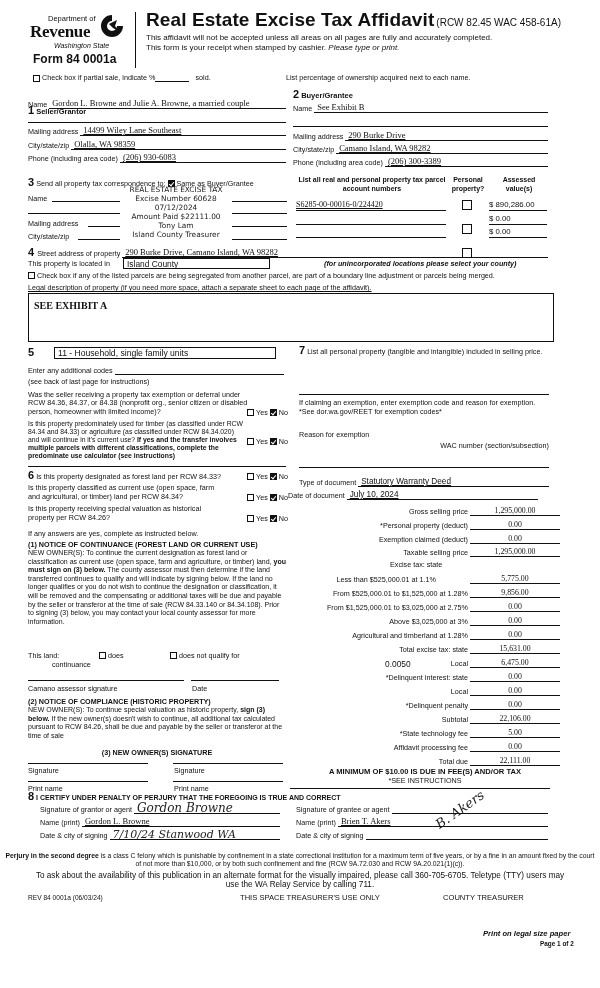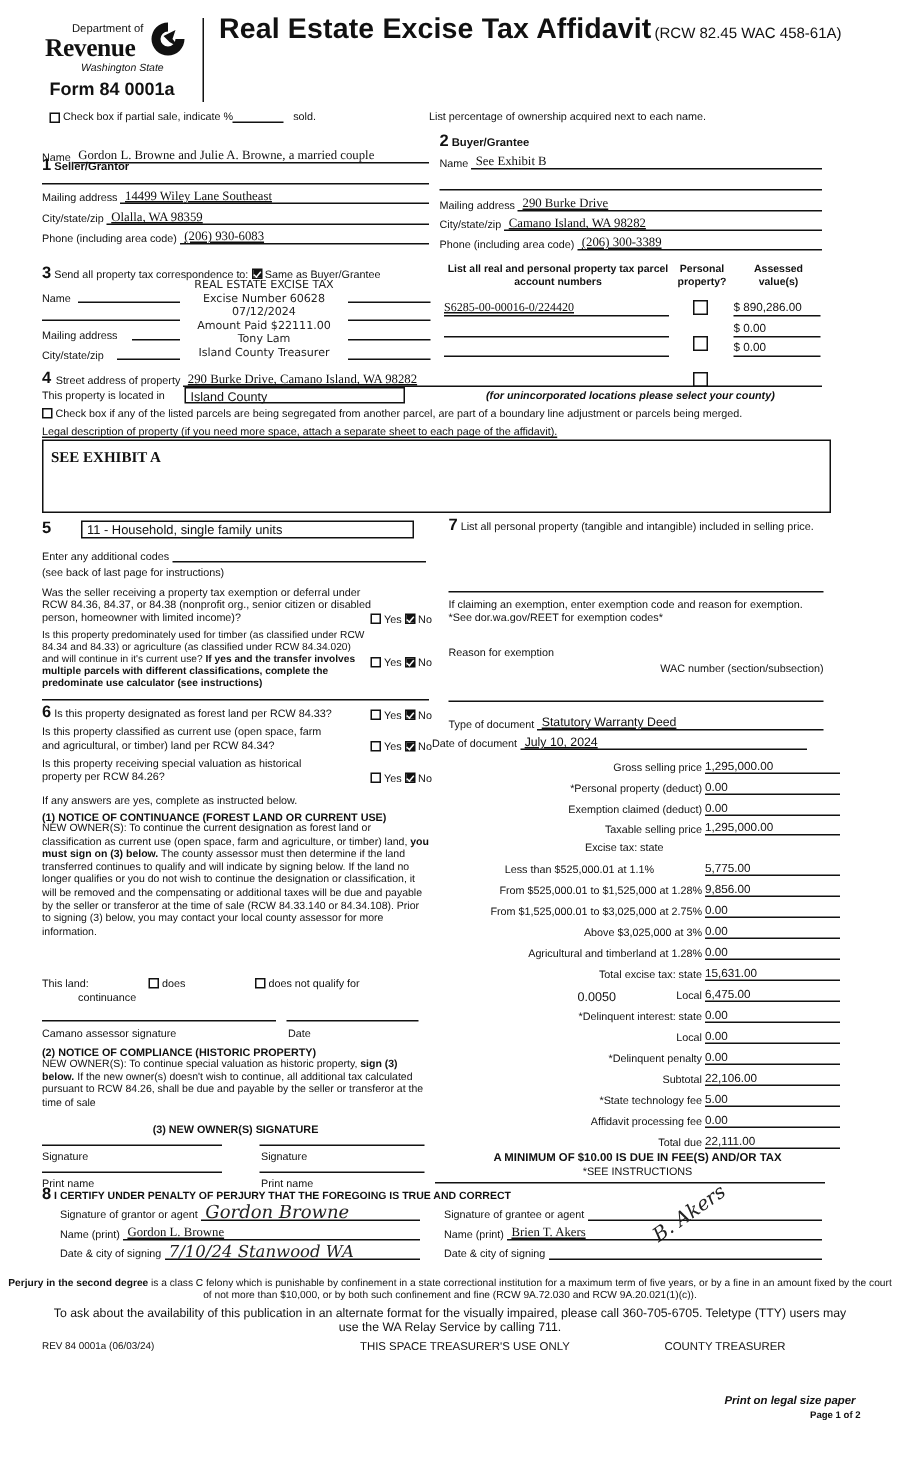--- a/index.html
+++ b/index.html
@@ -18,21 +18,21 @@
 .lbl{font-size:7.2px}
 .val{font-family:"Liberation Serif",serif;font-size:8.5px}
 .chk{display:inline-block;width:7px;height:7px;border:1px solid #111;vertical-align:-1px;margin-right:2px;position:relative}
 .chk.on::after{content:"";position:absolute;left:0;top:0;right:0;bottom:0;background:#111}
 .chk.on::before{content:"";position:absolute;left:1px;top:0px;width:2px;height:4px;border-right:1px solid #fff;border-bottom:1px solid #fff;transform:rotate(40deg);z-index:2}
 .row{position:absolute;display:flex;align-items:flex-end;white-space:nowrap}
 .fill{flex:1;border-bottom:1px solid #111;margin-left:2px;height:10px;position:relative}
 .fill span{position:absolute;left:3px;bottom:0px}
 .calc{position:absolute;left:290px;width:270px;display:flex;align-items:flex-end;white-space:nowrap;height:12px}
 .calc .l{flex:1;text-align:right;padding-right:2px}
-.calc .v{width:90px;border-bottom:1px solid #111;text-align:left;font-family:Liberation Sans, sans-serif;font-size:7.8px}
+.calc .v{width:90px;border-bottom:1px solid #111;text-align:center;font-family:Liberation Serif, serif;font-size:7.8px}
 .stamp{font-family:"DejaVu Sans",sans-serif;font-size:7.4px;text-align:center;line-height:9px;color:#222}
 .box{border:1px solid #111}
 .sig{font-family:"DejaVu Serif",serif;font-style:italic;color:#222}
 </style>
 </head>
 <body>
 
 <div class="abs" style="left:30px;top:12px;width:112px;height:56px;">
   <div class="abs hd-logo-dept" style="left:18px;top:2px;">Department of</div>
   <div class="abs hd-rev" style="left:0;top:10px;">Revenue</div>
@@ -42,20 +42,22 @@
   </svg>
   <div class="abs hd-ws" style="left:24px;top:30px;">Washington State</div>
   <div class="abs hd-form" style="left:3px;top:40px;">Form 84 0001a</div>
 </div>
 <div class="abs" style="left:135px;top:12px;width:1px;height:56px;background:#111;"></div>
 <div class="abs" style="left:146px;top:9px;white-space:nowrap;">
   <span class="title">Real Estate Excise Tax Affidavit</span>
   <span style="font-size:10px">(RCW 82.45 WAC 458-61A)</span>
 </div>
 <div class="abs sub" style="left:146px;top:33px;white-space:nowrap;">
+  <div>This affidavit will not be accepted unless all areas on all pages are fully and accurately completed.</div>
+  <div><span>This form is your receipt when stamped by cashier.</span> <i>Please type or print.</i></div>
 </div>
 
 <div class="row lbl" style="left:33px;top:73px;">
   <span class="chk"></span>
   <span>Check box if partial sale, indicate %</span>
   <span class="ul" style="display:inline-block;width:34px;height:8px;"></span>
   <span style="margin-left:6px">sold.</span>
 </div>
 <div class="abs lbl" style="left:286px;top:73px;">List percentage of ownership acquired next to each name.</div>
 

